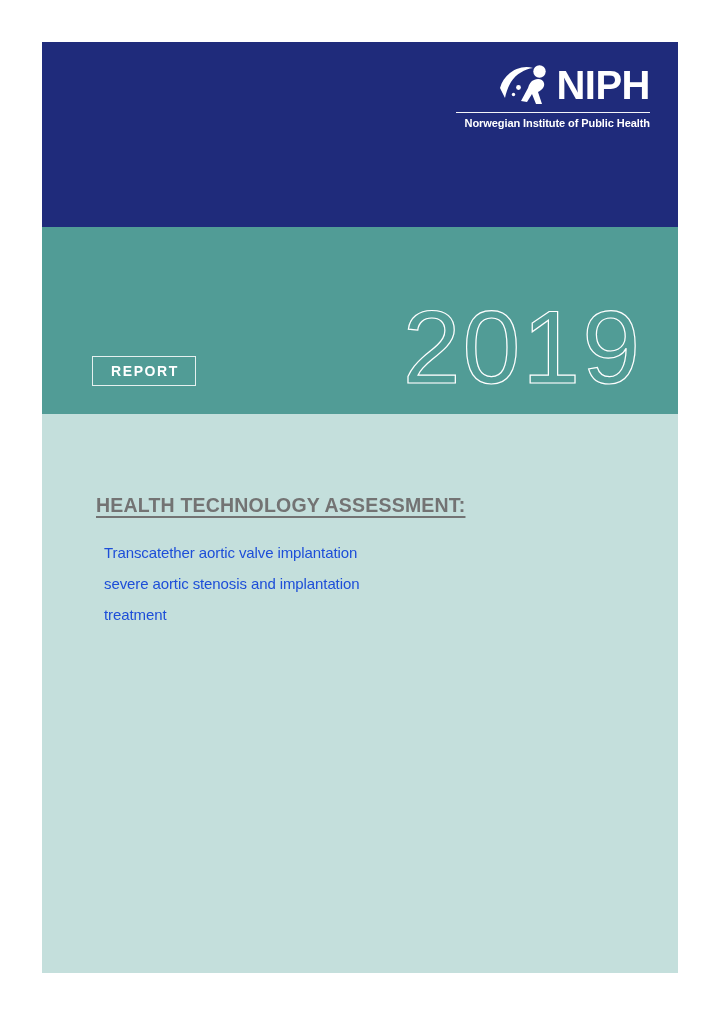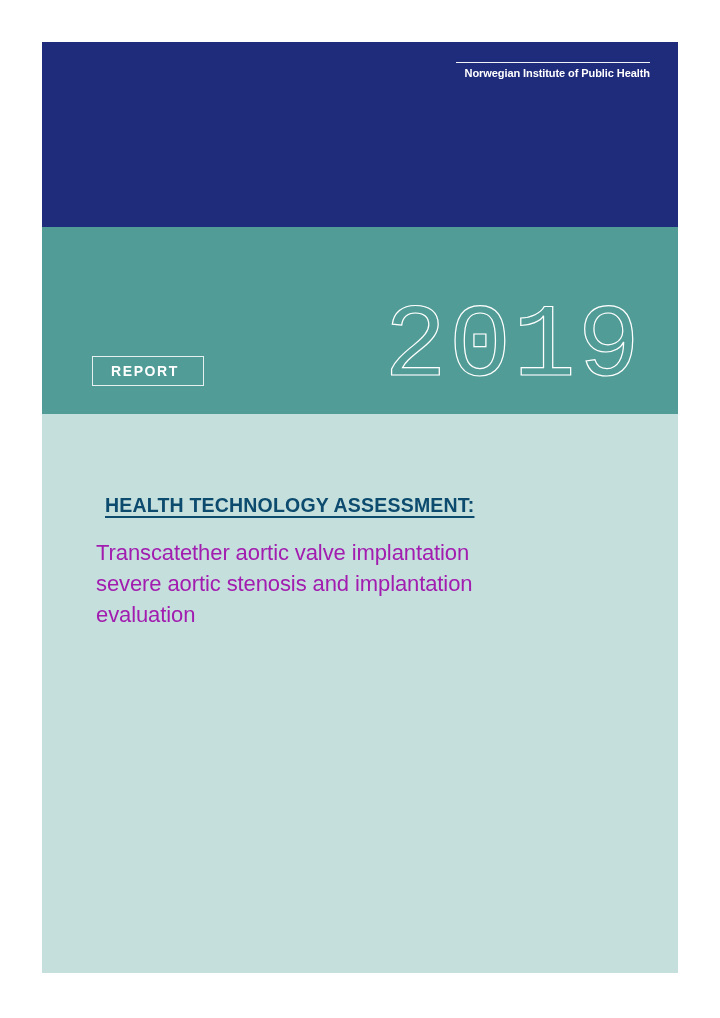--- a/index.html
+++ b/index.html
@@ -106,37 +106,37 @@
     white-space: nowrap;
     transform: scaleX(0.96);
     transform-origin: right center;
   }
 
   
   .year {
     position: absolute;
     right: 36px;
     top: 253px;
-    font-family: Liberation Mono, monospace;
+    font-family: Liberation Sans, sans-serif;
     font-size: 104px;
     line-height: 1;
     font-weight: normal;
     color: transparent;
     -webkit-text-stroke: 1.2px #ffffff;
     letter-spacing: 2px;
     user-select: none;
     text-align: center;
   }
 
   
   .report-badge {
     position: absolute;
     left: 50px;
     top: 314px;
-    padding: 7px 24px 7px 18px;
+    padding: 7px 16px 7px 18px;
     border: 1px solid rgba(255,255,255,0.85);
     color: #ffffff;
     font-family: "Liberation Sans", sans-serif;
     font-weight: bold;
     font-size: 14px;
     letter-spacing: 1.6px;
     line-height: 1;
     background: transparent;
   }
 
@@ -145,65 +145,75 @@
     position: absolute;
     left: 50px;
     top: 452px;
     width: 470px;
   }
   .kicker {
     font-family: "Liberation Sans", sans-serif;
     font-weight: bold;
     font-size: 19.5px;
     letter-spacing: 0.2px;
-    color: #0c4a6e;
+    color: #737373;
     text-decoration: underline;
     text-underline-offset: 4px;
     text-decoration-thickness: 2px;
-    margin: 0 0 20px 13px;
+    margin: 0 0 20px 4px;
     line-height: 1.2;
   }
   .subtitle {
     font-family: "Liberation Sans", sans-serif;
     font-weight: normal;
-    font-size: 22px;
+    font-size: 15px;
     line-height: 31px;
-    color: #a21caf;
-    margin: 4px;
+    color: #1d4ed8;
+    margin: 12px;
     letter-spacing: -0.1px;
   }
   .subtitle-line { display: block; }
 </style>
 </head>
 <body>
 
 <div class="page">
 
   <div class="cover-block">
 
     <div class="band-blue">
 
       <div class="logo">
+        <div class="logo-top">
+          <svg class="logo-mark" viewBox="0 0 54 46" aria-hidden="true">
+            <path d="M2 26 C6 11, 22 2, 35 6 C27 7, 18 12, 13 20 C10 25, 8 31, 7 36 Z" fill="#ffffff"></path>
+            <circle cx="41.5" cy="9.5" r="6.2" fill="#ffffff"></circle>
+            <path d="M36 18 C40 16, 45 17, 46 21 C47 25, 44 28, 40 30 L44 42 L38 42 L34 32 L29 40 L23 39 L30 26 C31 22, 33 19, 36 18 Z" fill="#ffffff"></path>
+            <circle cx="20.5" cy="25.5" r="2.4" fill="#ffffff"></circle>
+            <circle cx="15.5" cy="32.5" r="1.7" fill="#ffffff"></circle>
+          </svg>
+          <span class="logo-wordmark">NIPH</span>
+        </div>
         <div class="logo-rule"></div>
         <div class="logo-tagline">Norwegian Institute of Public Health</div>
       </div>
 
     </div>
 
     <div class="band-teal"></div>
 
     <div class="band-light"></div>
 
     <div class="year">2019</div>
 
     <div class="report-badge">REPORT</div>
 
     <div class="title-area">
       <div class="kicker">HEALTH TECHNOLOGY ASSESSMENT:</div>
       <div class="subtitle">
         <span class="subtitle-line">Transcatether aortic valve implantation</span>
         <span class="subtitle-line">severe aortic stenosis and implantation</span>
-        <span class="subtitle-line">evaluation</span>
+        <span class="subtitle-line">treatment</span>
       </div>
     </div>
 
   </div>
 </div>
 
 </body></html>

